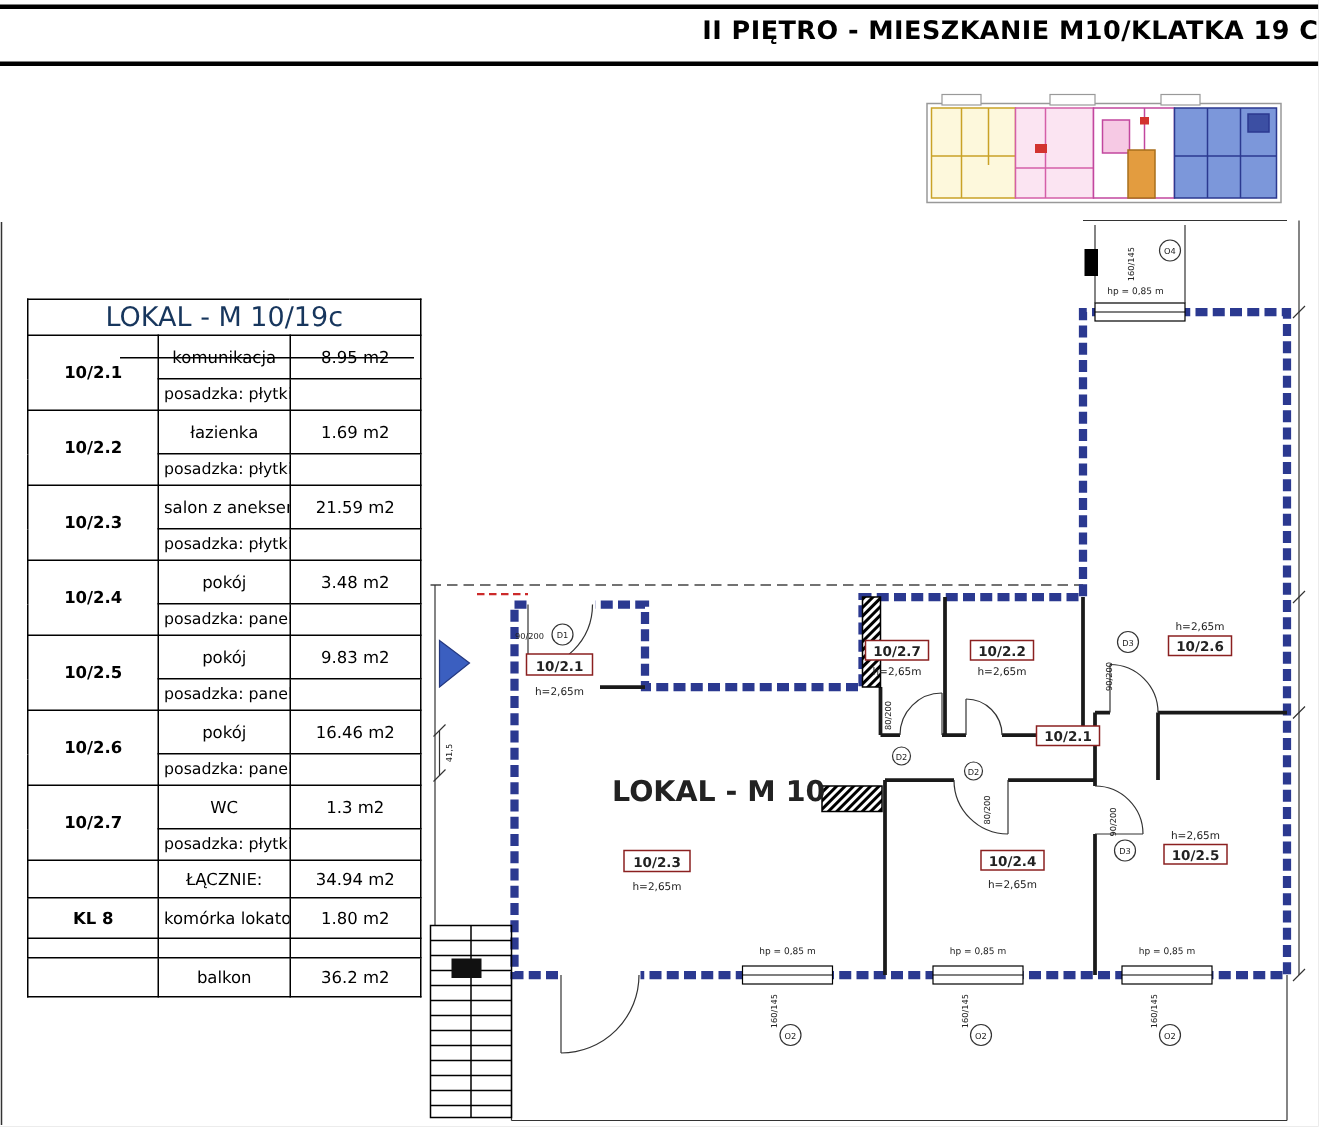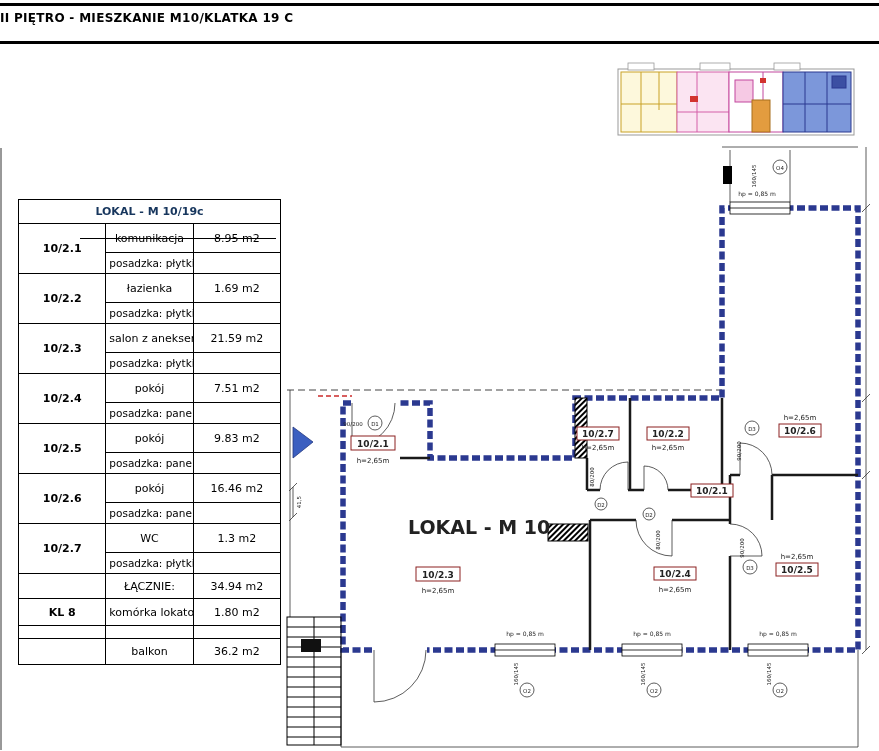--- a/index.html
+++ b/index.html
@@ -2,30 +2,30 @@
 <html><head>
 <meta charset="utf-8">
 <style>
   *{box-sizing:border-box}
   html,body{margin:0;padding:0;background:#ddd}
   .page{position:relative;width:879px;height:751px;background:#fff;overflow:hidden;
         font-family:"DejaVu Sans","Liberation Sans",sans-serif;color:#000}
   .rule{position:absolute;left:0;right:0;height:3px;background:#000}
   .rule.top{top:3px}
   .rule.bottom{top:41px}
-  .title{position:absolute;top:11px;left:0;width:100%;text-align:left;
-         font-weight:bold;font-size:12px;letter-spacing:.3px}
+  .title{position:absolute;top:11px;left:0;width:100%;text-align:right;
+         font-weight:bold;font-size:17px;letter-spacing:.3px}
   .legend-wrap{position:absolute;left:18px;top:199px;width:263px}
   table.legend{border-collapse:collapse;width:100%;table-layout:fixed}
   table.legend td{border:1px solid #000;font-size:11px;padding:1px 3px;text-align:center;
                   vertical-align:middle;overflow:hidden}
   td.c-id{width:44px;font-weight:bold;word-break:break-all;text-align:left;padding:2px 8px 2px 6px}
   td.c-nm{width:148px;white-space:nowrap;font-size:10.5px}
   td.c-ar{width:69px}
-  tr.hdr td{font-size:11px;font-weight:bold;color:#17365d;height:24px}
+  tr.hdr td{font-size:18px;font-weight:normal;color:#17365d;height:24px}
   tr.main td{height:29px}
   tr.sub td{height:21px;font-size:10.5px}
   tr.total td{height:25px;font-weight:normal}
   tr.kl td{height:27px}
   tr.spacer td{height:13px}
   tr.balk td{height:26px}
   .strike-line{position:absolute;left:62px;top:39px;width:196px;height:1px;background:#000;pointer-events:none}
   .plansvg{position:absolute;left:0;top:0;width:879px;height:751px;pointer-events:none}
   .plansvg text{font-family:"DejaVu Sans","Liberation Sans",sans-serif;fill:#222}
   .rtag{fill:#8b2020;font-weight:bold;font-size:9px;text-anchor:middle}
@@ -319,21 +319,21 @@
         <td class="c-ar">21.59 m2</td>
       </tr>
       <tr class="sub">
             <td class="c-nm">posadzka: płytki</td>
             <td class="c-ar"></td>
           </tr>
 
       <tr class="main">
         <td class="c-id" rowspan="2">10/2.4</td>
         <td class="c-nm">pokój</td>
-        <td class="c-ar">7.51 m2</td>
+        <td class="c-ar">3.48 m2</td>
       </tr>
       <tr class="sub">
             <td class="c-nm">posadzka: panele</td>
             <td class="c-ar"></td>
           </tr>
 
       <tr class="main">
         <td class="c-id" rowspan="2">10/2.5</td>
         <td class="c-nm">pokój</td>
         <td class="c-ar">9.83 m2</td>

